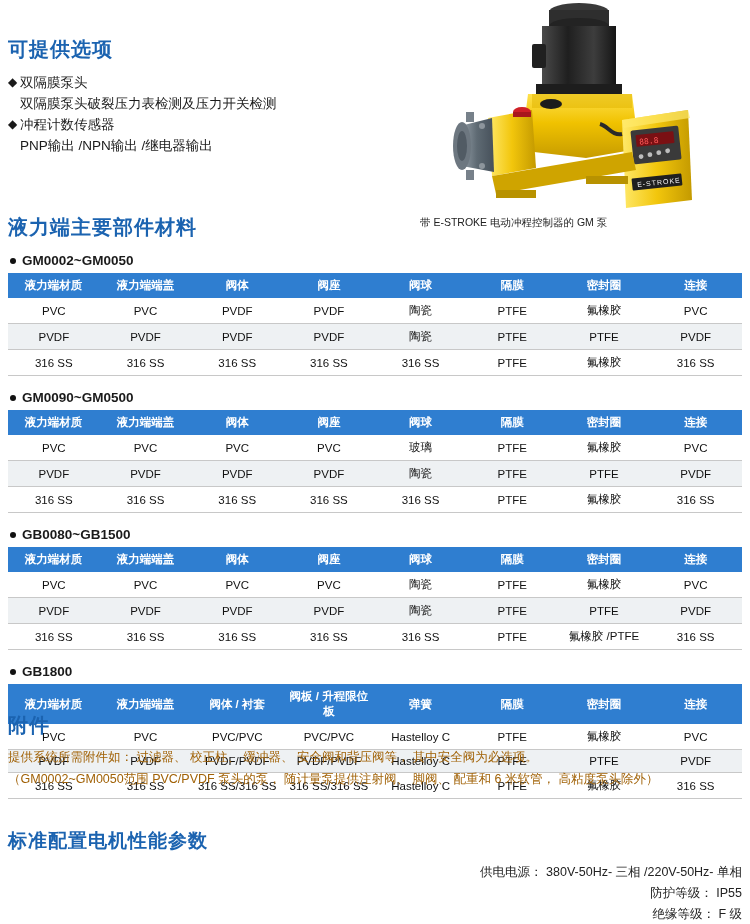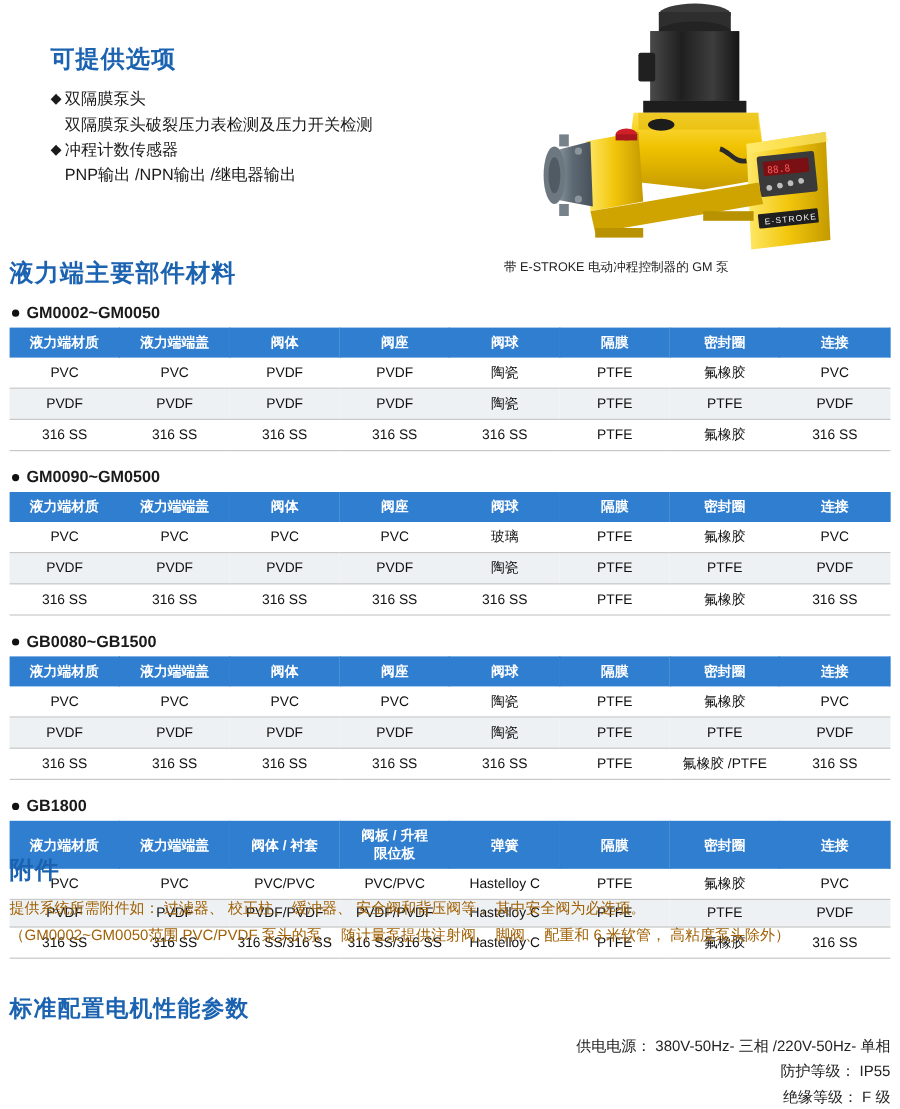--- a/index.html
+++ b/index.html
@@ -37,21 +37,20 @@
     font-size: 13.5px;
     line-height: 1.55;
     padding-left: 12px;
   }
 
   
   .options {
     position: absolute;
     left: 8px; top: 36px;
     width: 420px;
-    margin-left: 34px;
   }
   .options .section-title { margin-bottom: 10px; }
 
   
   .photo-wrap {
     position: absolute;
     right: 14px; top: 0;
     width: 300px; height: 232px;
   }
   .photo-caption {
@@ -90,21 +89,21 @@
     width: 100%;
     border-collapse: collapse;
     table-layout: fixed;
     font-size: 11.5px;
   }
   table.mat th {
     background: #2f7ed0;
     color: #ffffff;
     font-weight: bold;
     font-size: 11.5px;
-    padding: 5px 14px;
+    padding: 5px 2px;
     text-align: center;
     border-right: 1px solid #2f7ed0;
   }
   table.mat td {
     padding: 5px 2px;
     text-align: center;
     border-bottom: 1px solid #c8c8c8;
     color: #111;
   }
   table.mat tr.row-alt td { background: #eef1f3; }

